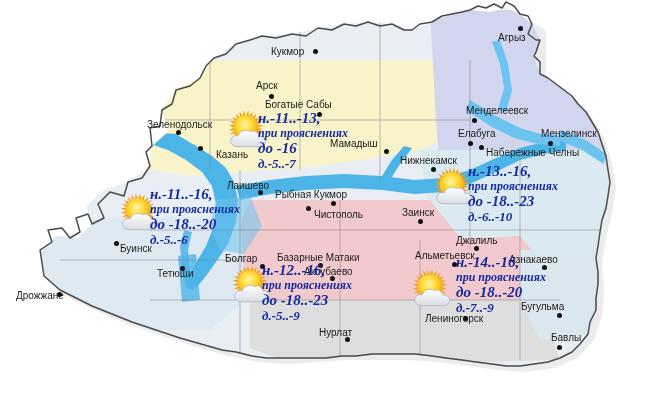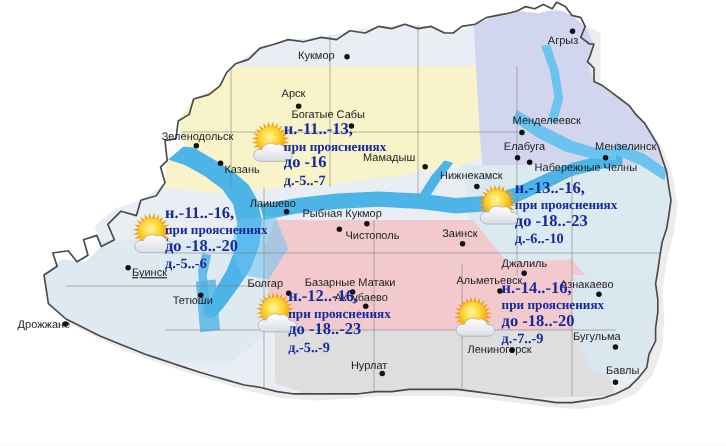--- a/index.html
+++ b/index.html
@@ -11,21 +11,21 @@
   #mapsvg{position:absolute;left:0;top:0;width:660px;height:405px;}
 
   
   .city{position:absolute;color:#1a1a1a;font-size:10px;line-height:1;
         white-space:nowrap;font-family:"Liberation Sans",sans-serif;}
   .dot{position:absolute;width:5px;height:5px;border-radius:50%;
        background:#111111;}
 
   
   .fc{position:absolute;color:#142a9e;font-family:"Liberation Serif","DejaVu Serif",serif;
-      font-weight:bold;white-space:nowrap;line-height:1.12;}
+      font-weight:bold;white-space:nowrap;line-height:1.12;font-style:italic;}
   .fc .l1{font-size:15px;display:block;}
   .fc .l2{font-size:12px;display:block;}
   .fc .l3{font-size:15px;display:block;}
   .fc .l4{font-size:13px;display:block;}
 
   
   .sun{position:absolute;}
 </style>
 </head>
 <body>
@@ -166,37 +166,37 @@
       <div class="city" style="left: 265px; top: 100px;">Богатые Сабы</div>
       <div class="dot" style="left: 317px; top: 112px;"></div>
       <div class="city" style="left: 466px; top: 106px;">Менделеевск</div>
       <div class="dot" style="left: 472px; top: 118px;"></div>
       <div class="city" style="left: 147px; top: 120px;">Зеленодольск</div>
       <div class="dot" style="left: 176px; top: 130px;"></div>
       <div class="city" style="left: 458px; top: 129px;">Елабуга</div>
       <div class="dot" style="left: 468px; top: 141px;"></div>
       <div class="city" style="left: 513px; top: 129px; padding-left: 28px;">Мензелинск</div>
       <div class="dot" style="left: 548px; top: 141px;"></div>
-      <div class="city" style="left: 204px; top: 150px;">Казань</div>
+      <div class="city" style="left: 216px; top: 150px;">Казань</div>
       <div class="dot" style="left: 198px; top: 146px;"></div>
       <div class="city" style="left: 330px; top: 139px;">Мамадыш</div>
       <div class="dot" style="left: 384px; top: 149px;"></div>
       <div class="city" style="left: 486px; top: 148px;">Набережные Челны</div>
       <div class="dot" style="left: 479px; top: 145px;"></div>
       <div class="city" style="left: 400px; top: 156px;">Нижнекамск</div>
       <div class="dot" style="left: 431px; top: 167px;"></div>
       <div class="city" style="left: 227px; top: 181px;">Лаишево</div>
       <div class="dot" style="left: 258px; top: 190px;"></div>
       <div class="city" style="left: 275px; top: 190px;">Рыбная Кукмор</div>
       <div class="dot" style="left: 331px; top: 201px;"></div>
       <div class="city" style="left: 314px; top: 210px;">Чистополь</div>
       <div class="dot" style="left: 306px; top: 206px;"></div>
       <div class="city" style="left: 402px; top: 208px; text-align: center;">Заинск</div>
       <div class="dot" style="left: 418px; top: 219px;"></div>
-      <div class="city" style="left: 120px; top: 244px; text-decoration: underline;">Буинск</div>
+      <div class="city" style="left: 120px; top: 244px;">Буинск</div>
       <div class="dot" style="left: 114px; top: 241px;"></div>
       <div class="city" style="left: 225px; top: 254px;">Болгар</div>
       <div class="dot" style="left: 260px; top: 264px;"></div>
       <div class="city" style="left: 277px; top: 253px;">Базарные Матаки</div>
       <div class="dot" style="left: 318px; top: 263px;"></div>
       <div class="city" style="left: 415px; top: 251px;">Альметьевск</div>
       <div class="dot" style="left: 452px; top: 262px;"></div>
       <div class="city" style="left: 456px; top: 236px;">Джалиль</div>
       <div class="dot" style="left: 474px; top: 246px;"></div>
       <div class="city" style="left: 509px; top: 255px;">Азнакаево</div>

